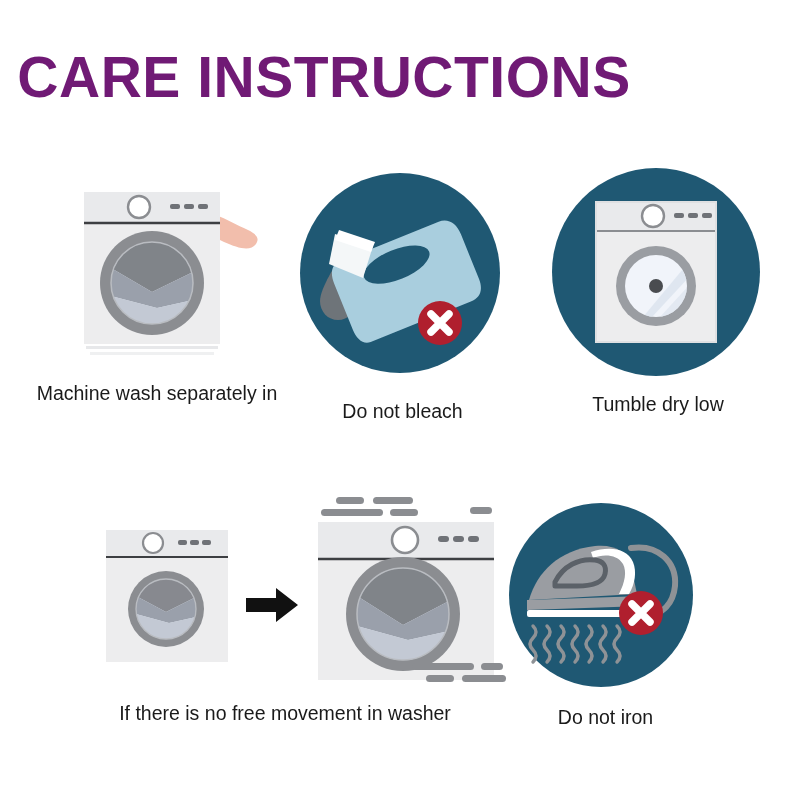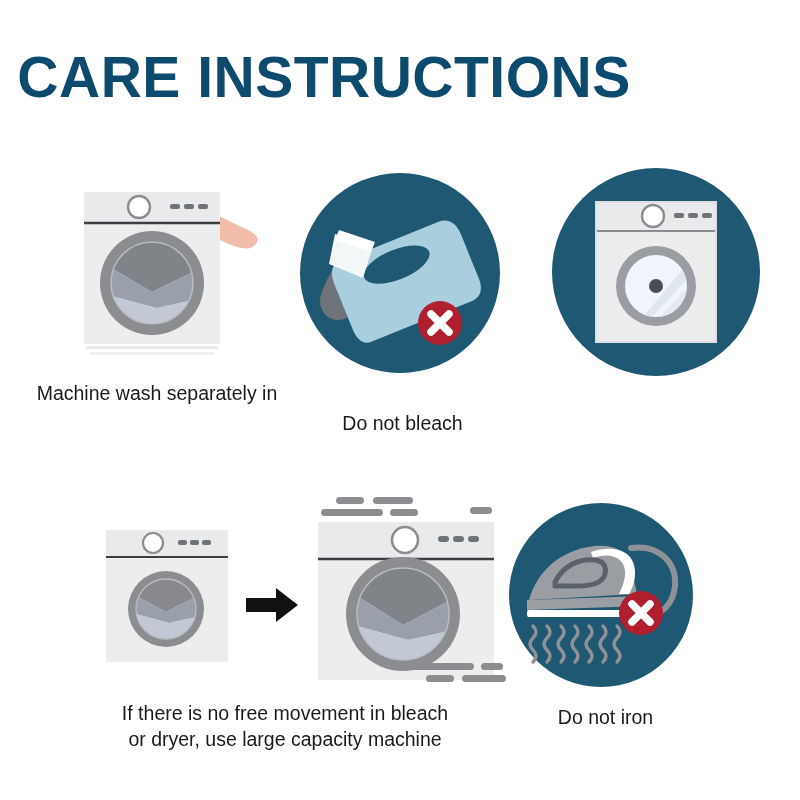--- a/index.html
+++ b/index.html
@@ -28,21 +28,21 @@
   .title {
     position: absolute;
     top: 46px;
     left: 0;
     width: 648px;
     text-align: center;
     font-size: 57px;
     line-height: 62px;
     font-weight: 700;
     letter-spacing: 0.5px;
-    color: #0c4a6e;
+    color: #701a75;
     white-space: nowrap;
   }
 
   
   .card {
     position: absolute;
   }
   .art {
     position: relative;
     width: 100%;
@@ -59,21 +59,21 @@
   }
 
   
   #card-wash      { left: 0px;   top: 168px; width: 290px; margin-left: 12px; }
   #card-bleach    { left: 295px; top: 168px; width: 215px; }
   #card-tumble    { left: 548px; top: 164px; width: 220px; }
   #card-capacity  { left: 60px;  top: 478px; width: 450px; }
   #card-iron      { left: 503px; top: 500px; width: 205px; }
 
   #cap-wash     { top: 212px; }
-  #cap-bleach   { top: 242px; }
+  #cap-bleach   { top: 230px; }
   #cap-tumble   { top: 227px; }
   #cap-capacity { top: 222px; }
   #cap-iron     { top: 204px; }
 
   svg { display: block; overflow: visible; }
 </style>
 </head>
 <body>
 
 <div id="infographic">
@@ -166,20 +166,23 @@
             <circle cx="108" cy="122" r="31"></circle>
           </clipPath>
         <g clip-path="url(#tdrum)">
           <path d="M95 153 L135 105 L142 112 L104 153 Z" fill="#dde4ee" opacity="0.9"></path>
           <path d="M112 153 L146 116 L150 124 L124 153 Z" fill="#dde4ee" opacity="0.7"></path>
         </g>
         <circle cx="108" cy="122" r="7" fill="#4a4c50"></circle>
 
         <rect x="48" y="38" width="120" height="140" fill="none" stroke="#dfe0e2" stroke-width="2"></rect>
       </svg>
+    </div>
+    <div class="caption" id="cap-tumble">
+      <div>Tumble dry low</div>
     </div>
   </div>
 
   <div class="card" id="card-capacity">
     <div class="art">
       <svg width="450" height="215" viewBox="0 0 450 215">
 
         <g>
           <rect x="46" y="52" width="122" height="132" fill="#ededee"></rect>
           <rect x="46" y="52" width="122" height="26" fill="#e9eaec"></rect>
@@ -238,22 +241,21 @@
           <g>
             <rect x="352" y="185" width="62" height="7" rx="3.5" fill="#8b8d91"></rect>
             <rect x="421" y="185" width="22" height="7" rx="3.5" fill="#8b8d91"></rect>
             <rect x="366" y="197" width="28" height="7" rx="3.5" fill="#8b8d91"></rect>
             <rect x="402" y="197" width="44" height="7" rx="3.5" fill="#8b8d91"></rect>
           </g>
         </g>
       </svg>
     </div>
     <div class="caption" id="cap-capacity">
-      <div>If there is no free movement in bleach</div>
-      <div>or dryer, use large capacity machine</div>
+      <div>If there is no free movement in washer</div>
     </div>
   </div>
 
   <div class="card" id="card-iron">
     <div class="art">
       <svg width="205" height="190" viewBox="0 0 205 190">
         <circle cx="98" cy="95" r="92" fill="#1F5873"></circle>
 
         <path d="M128 48 C 155 44, 174 62, 172 86 C 170 106, 158 112, 150 116" stroke="#8e9296" stroke-width="6" fill="none" stroke-linecap="round"></path>
 

